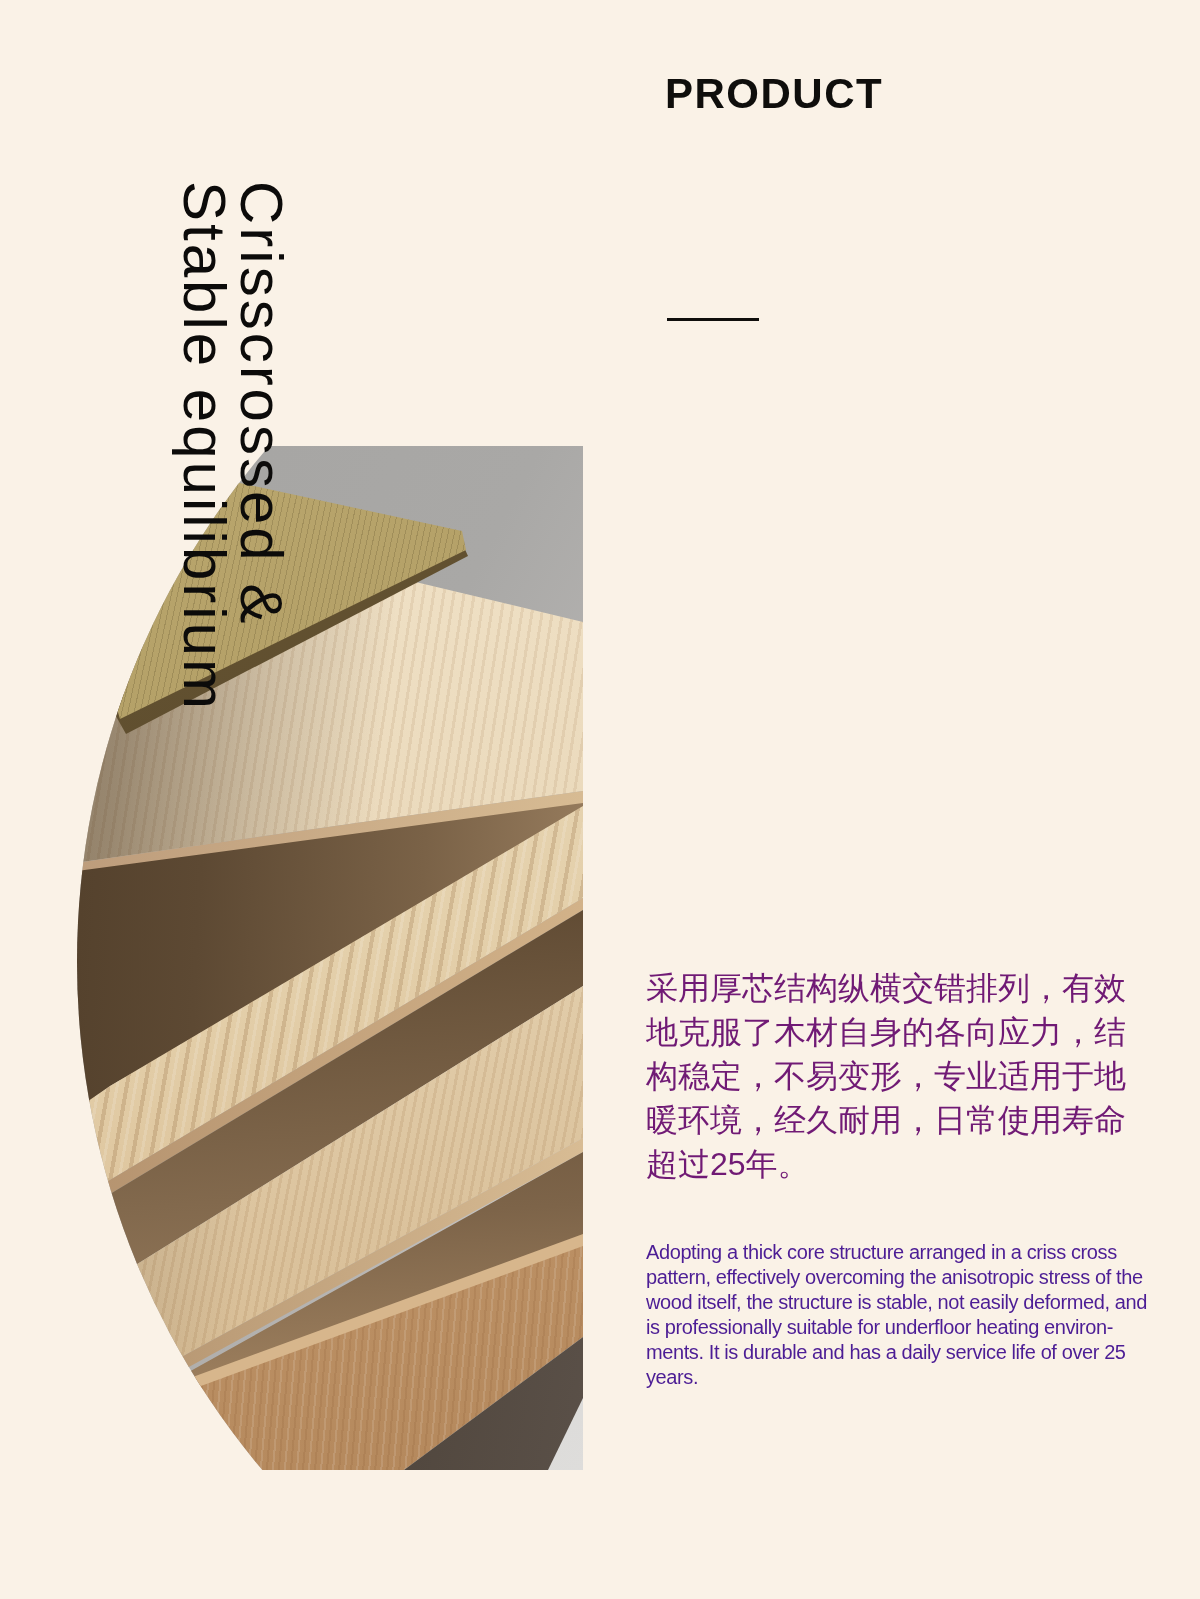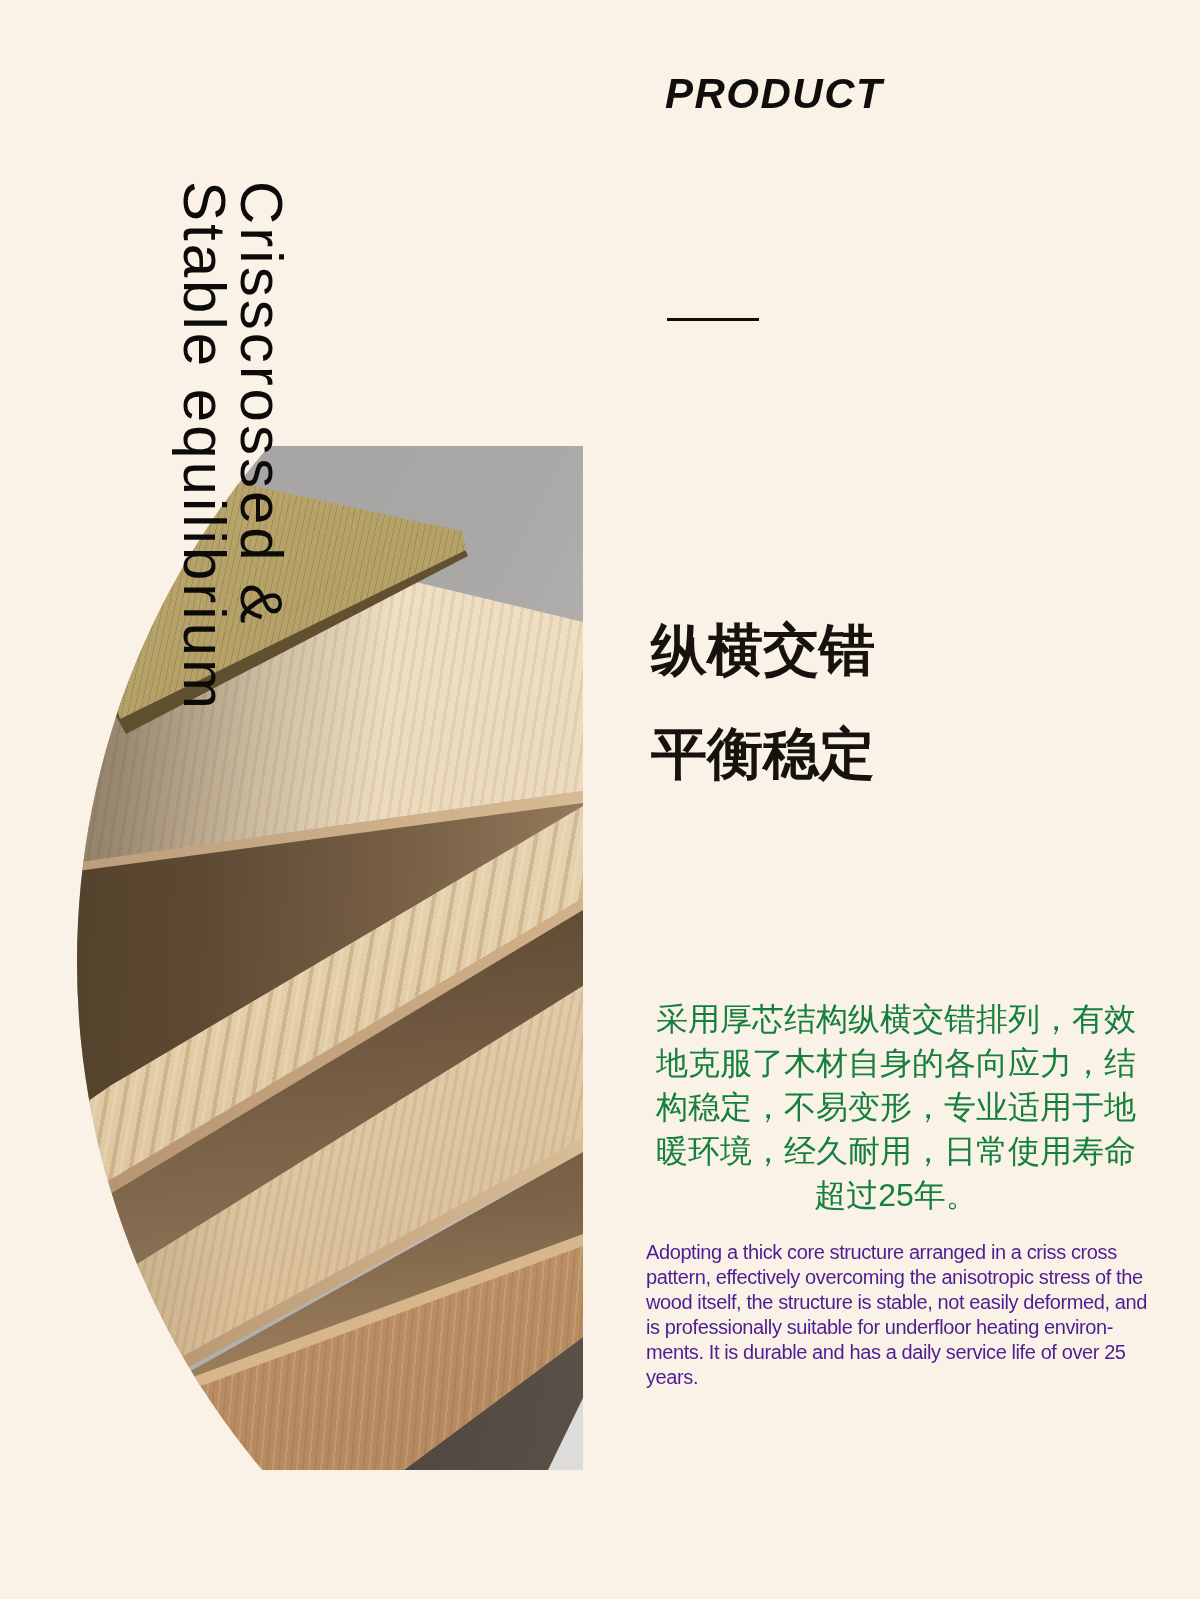--- a/index.html
+++ b/index.html
@@ -11,21 +11,21 @@
     overflow:hidden;
     font-family:"Liberation Sans", sans-serif;
   }
 
   
   .en-heading{
     position:absolute;left:665px;
     font-size:42px;font-weight:700;letter-spacing:1.5px;
     color:#0f0e0c;white-space:pre;
   }
-  .en-heading.line1{top:70px;font-style:italic;}
+  .en-heading.line1{top:70px;}
   .en-heading.line2{top:192px;}
   .heading-rule{
     position:absolute;left:667px;top:318px;
     width:92px;height:3px;background:#0f0e0c;
   }
 
   
   .vertical-caption{
     position:absolute;left:170px;top:181px;
     height:600px;width:120px;
@@ -127,23 +127,23 @@
       linear-gradient(155deg,#bba86f 0%,#b09c63 45%,#a08c57 75%,#8f7c49 100%);
   }
 
   
   .cn-title{
     position:absolute;left:651px;top:598px;
     font-size:56px;line-height:104px;font-weight:800;
     color:#16130f;white-space:pre;letter-spacing:0;
   }
   .cn-body{
-    position:absolute;left:646px;top:997px;width:500px;
+    position:absolute;left:646px;top:966px;width:500px;
     font-size:32px;line-height:44px;font-weight:400;
-    color:#15803d;white-space:pre;text-align:center;
+    color:#701a75;white-space:pre;
   }
   .en-body{
     position:absolute;left:646px;top:1240px;width:470px;
     font-size:20px;line-height:25px;font-weight:400;
     color:#4c1d95;letter-spacing:-0.4px;white-space:pre;
   }
 </style>
 </head>
 <body>
 
@@ -166,22 +166,20 @@
     <div class="ly p4e"></div>
     <div class="ly s4"></div>
     <div class="ly p5t"></div>
     <div class="ly p5"></div>
     <div class="ly p5u"></div>
     <div class="ly p5g"></div>
     <div class="ly p1rim"></div>
     <div class="ly p1"></div>
   </div>
 
-  <div class="cn-title">纵横交错
-平衡稳定</div>
   <div class="cn-body">采用厚芯结构纵横交错排列，有效
 地克服了木材自身的各向应力，结
 构稳定，不易变形，专业适用于地
 暖环境，经久耐用，日常使用寿命
 超过25年。</div>
   <div class="en-body">Adopting a thick core structure arranged in a criss cross
 pattern, effectively overcoming the anisotropic stress of the
 wood itself, the structure is stable, not easily deformed, and
 is professionally suitable for underfloor heating environ-
 ments. It is durable and has a daily service life of over 25

